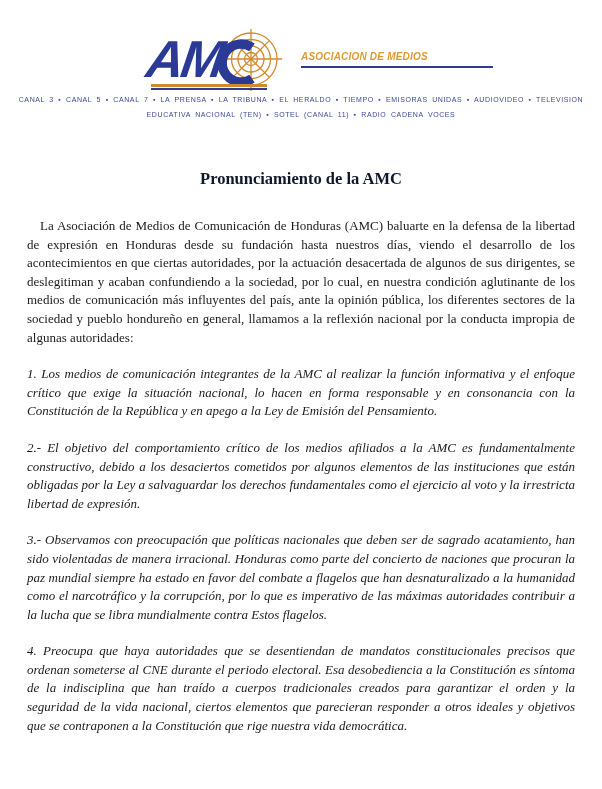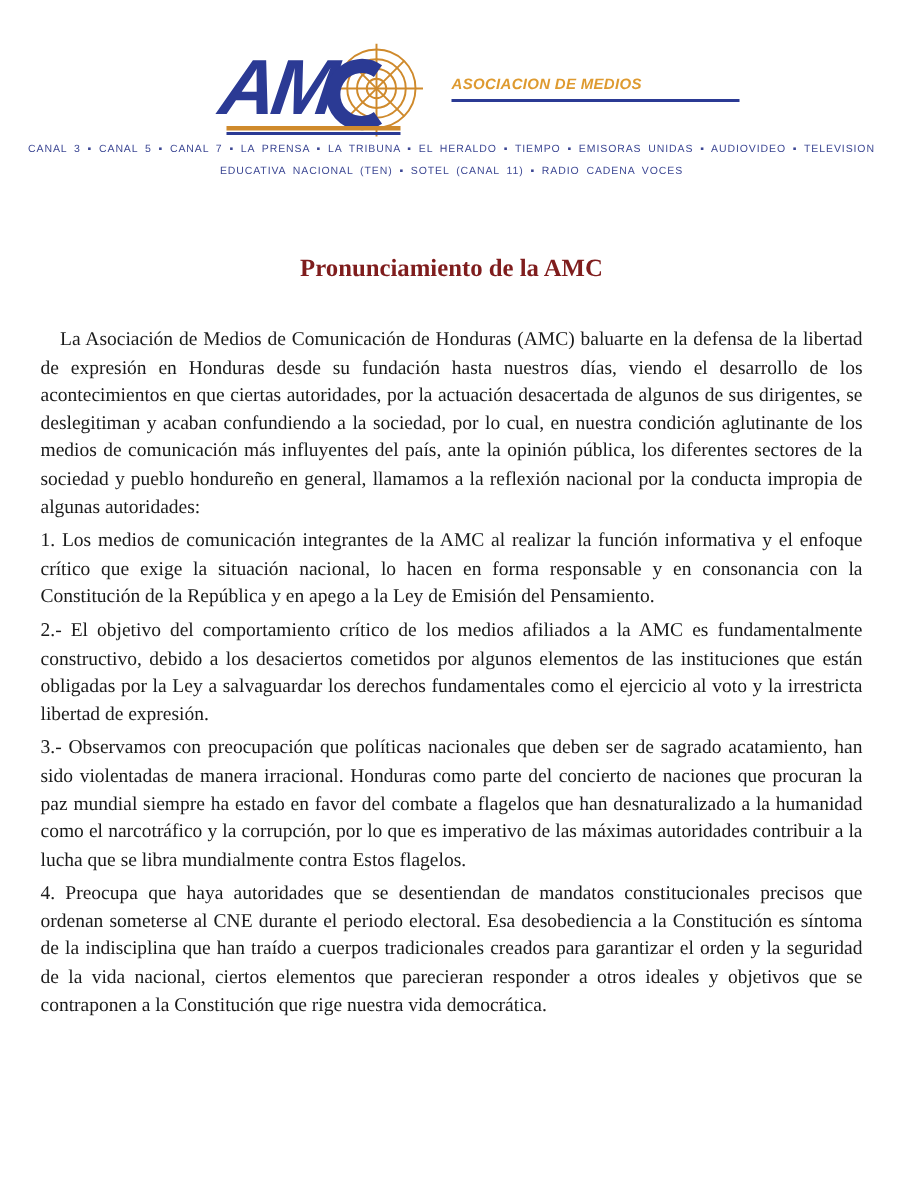--- a/index.html
+++ b/index.html
@@ -44,27 +44,27 @@
     font-family:"Liberation Sans",sans-serif;
     font-size:7px;letter-spacing:0.6px;word-spacing:2px;
     color:var(--members-text);
   }
   .members-line{line-height:15px;white-space:nowrap;}
 
   
   .doc-body{padding:0 27px;}
   .doc-title{
     margin:47px 0 0;text-align:center;
-    font-size:16.5px;font-weight:bold;color:#7f1d1d;line-height:20px;
+    font-size:16.5px;font-weight:bold;color:#0f172a;line-height:20px;
   }
   .para{
     margin:28px 0 0;text-align:justify;
     font-size:13px;line-height:18.6px;color:var(--body-text);
   }
-  .para + .para{margin-top:4px;}
+  .para + .para{margin-top:18px;font-style:italic;}
   .para.intro{text-indent:13px;}
 </style>
 </head>
 <body>
 
 <div class="page">
 
   <header class="masthead">
     <div class="logo">
       <span class="logo-am">AM</span>

